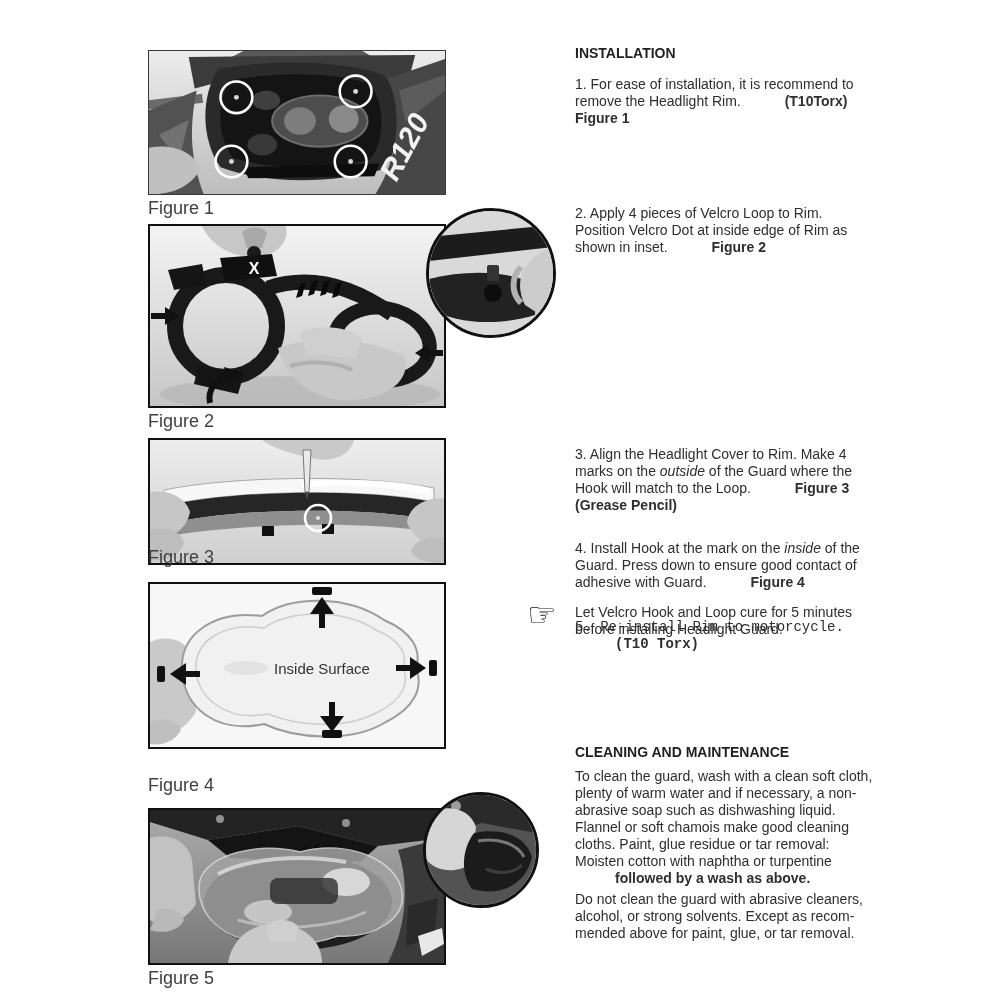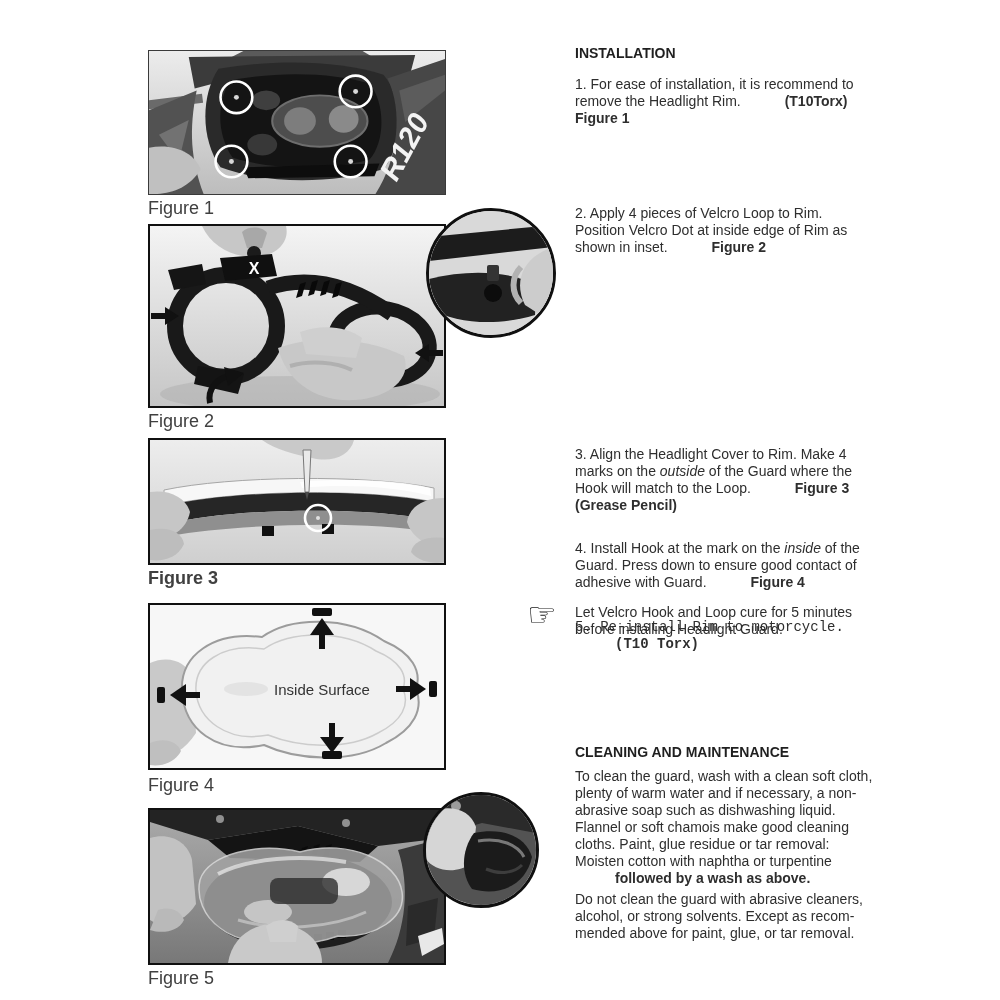--- a/index.html
+++ b/index.html
@@ -157,23 +157,23 @@
 
       <circle cx="168" cy="78" r="13" fill="none" stroke="#ffffff" stroke-width="2.6"></circle>
       <circle cx="168" cy="78" r="2" fill="#e0e0e0"></circle>
 
       <path d="M0,52 C20,49 36,58 40,72 C36,92 18,100 0,98 Z" fill="#c6c6c6"></path>
       <path d="M0,90 C18,86 32,92 34,104 C28,118 12,122 0,120 Z" fill="#bdbdbd"></path>
       <path d="M294,58 C272,58 259,68 257,82 C263,100 281,108 294,106 Z" fill="#c6c6c6"></path>
       <path d="M294,98 C275,96 263,102 261,112 C269,122 283,124 294,122 Z" fill="#bdbdbd"></path>
     </svg>
   </div>
-  <p class="cap" style="top:568px;font-weight:bold;">Figure 3</p>
-
-  <div class="fig" style="top:603px;height:167px;">
+  <p class="cap" style="top:547px;">Figure 3</p>
+
+  <div class="fig" style="top:582px;height:167px;">
     <svg viewBox="0 0 294 163" preserveAspectRatio="none">
       <rect width="294" height="163" fill="#f7f7f7"></rect>
 
       <path d="M0,58 C18,50 36,56 42,72 L46,128 C32,150 12,156 0,150 Z" fill="#c9c9c9"></path>
       <path d="M0,138 C14,132 27,136 31,146 C25,158 10,162 0,160 Z" fill="#bfbfbf"></path>
 
       <path d="M32,86 C30,50 64,26 112,32 C140,12 196,10 234,36 C262,48 272,66 266,84 C274,104 264,124 236,138 C200,160 144,154 114,140 C66,150 34,124 32,86 Z" fill="#f1f1f1" stroke="#9c9c9c" stroke-width="2"></path>
       <path d="M46,86 C44,58 72,38 114,44 C140,26 192,24 226,46 C250,56 258,70 253,84 C260,100 252,116 228,128 C196,146 148,142 118,130 C76,138 48,114 46,86 Z" fill="none" stroke="#cccccc" stroke-width="1.5"></path>
       <ellipse cx="96" cy="84" rx="22" ry="7" fill="#e3e3e3"></ellipse>
       <text x="172" y="90" text-anchor="middle" font-size="15" fill="#333333">Inside Surface</text>

